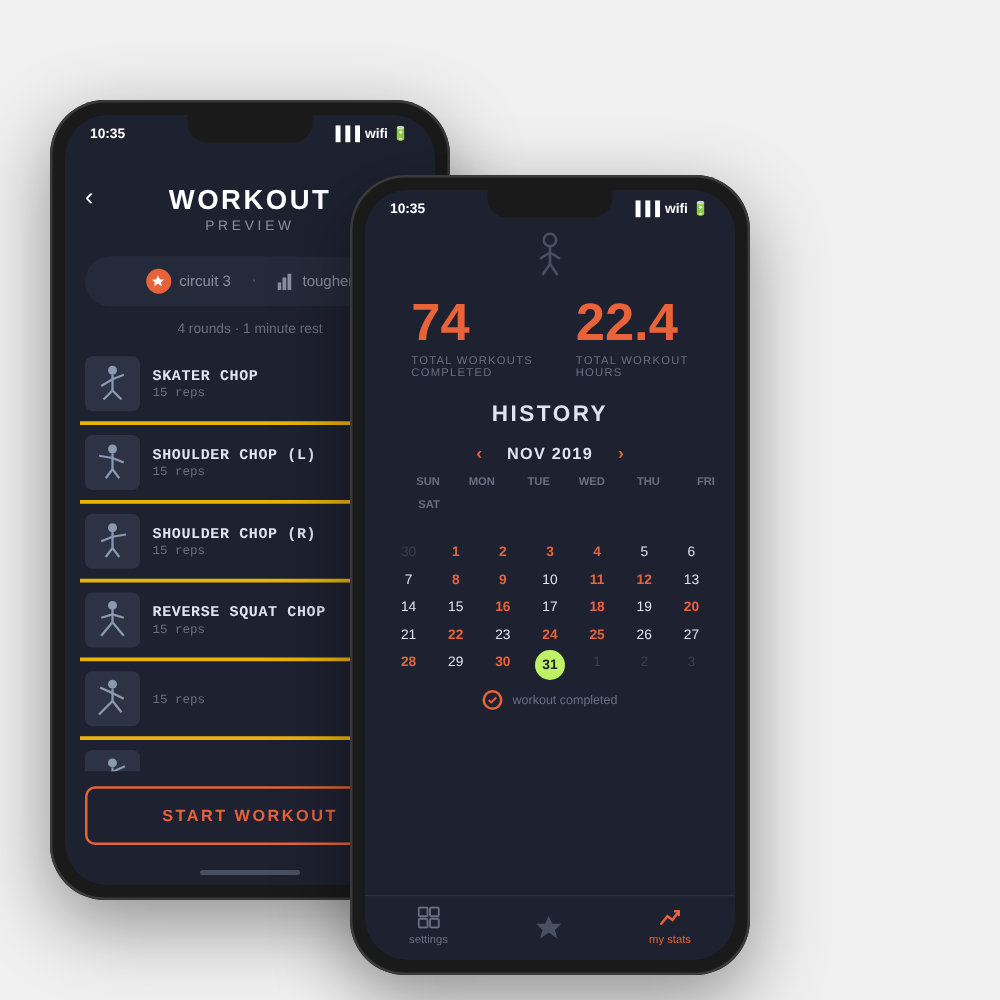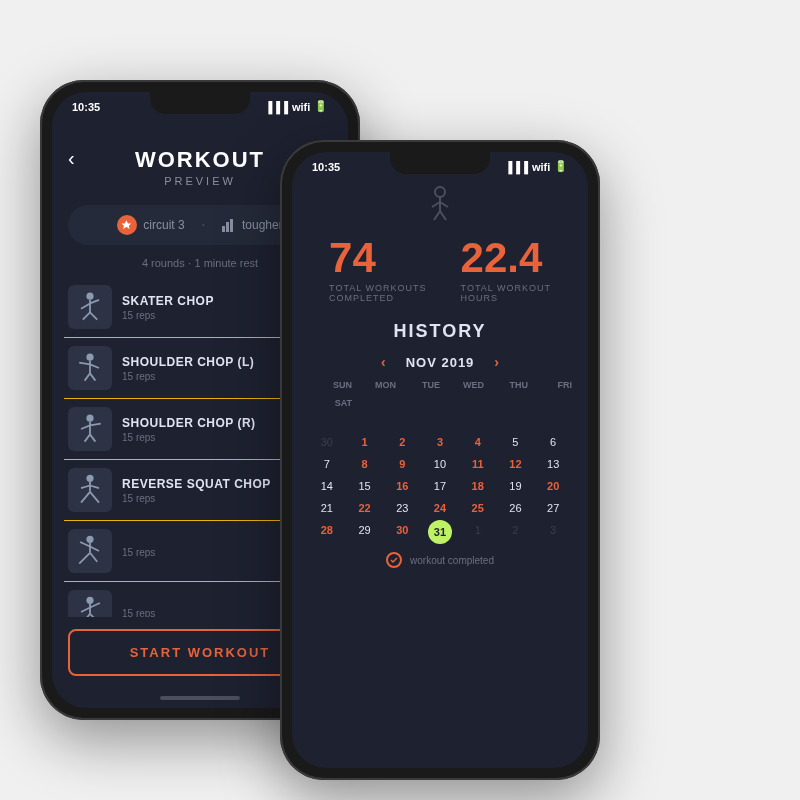--- a/index.html
+++ b/index.html
@@ -173,21 +173,22 @@
     .exercise-list {
       flex: 1;
       overflow: hidden;
       padding: 0 12px;
     }
 
     .exercise-item {
       display: flex;
       align-items: center;
       padding: 8px 4px;
-      border-bottom: 1px solid #eab308;
+      border-bottom: 3px solid #eab308;
+      font-family: Liberation Mono, monospace;
     }
 
     .exercise-thumb {
       width: 44px;
       height: 44px;
       background: #2d3244;
       border-radius: 6px;
       margin-right: 10px;
       flex-shrink: 0;
       display: flex;
@@ -682,18 +683,41 @@
 
         <div class="workout-completed-legend">
           <div class="check-circle">
             <svg width="8" height="8" viewBox="0 0 8 8">
               <polyline points="1,4 3,6 7,2" stroke="#e8623a" stroke-width="1.5" fill="none"></polyline>
             </svg>
           </div>
           <span>workout completed</span>
         </div>
 
+        <div class="bottom-nav">
+          <div class="nav-item">
+            <svg width="18" height="18" viewBox="0 0 18 18">
+              <rect x="1" y="1" width="7" height="7" fill="none" stroke="#6a6f80" stroke-width="1.5" rx="1"></rect>
+              <rect x="10" y="1" width="7" height="7" fill="none" stroke="#6a6f80" stroke-width="1.5" rx="1"></rect>
+              <rect x="1" y="10" width="7" height="7" fill="none" stroke="#6a6f80" stroke-width="1.5" rx="1"></rect>
+              <rect x="10" y="10" width="7" height="7" fill="none" stroke="#6a6f80" stroke-width="1.5" rx="1"></rect>
+            </svg>
+            <span>settings</span>
+          </div>
+          <div class="nav-item">
+            <svg width="20" height="20" viewBox="0 0 20 20">
+              <polygon points="10,2 13,8 20,8 15,13 17,20 10,15 3,20 5,13 0,8 7,8" fill="#4a5060"></polygon>
+            </svg>
+          </div>
+          <div class="nav-item active">
+            <svg width="18" height="18" viewBox="0 0 18 18">
+              <polyline points="2,14 7,8 11,11 16,4" stroke="#e8623a" stroke-width="2" fill="none" stroke-linecap="round"></polyline>
+              <polyline points="13,4 16,4 16,7" stroke="#e8623a" stroke-width="2" fill="none" stroke-linecap="round"></polyline>
+            </svg>
+            <span>my stats</span>
+          </div>
+        </div>
 
       </div>
     </div>
   </div>
 
 </div>
 
 </body></html>

